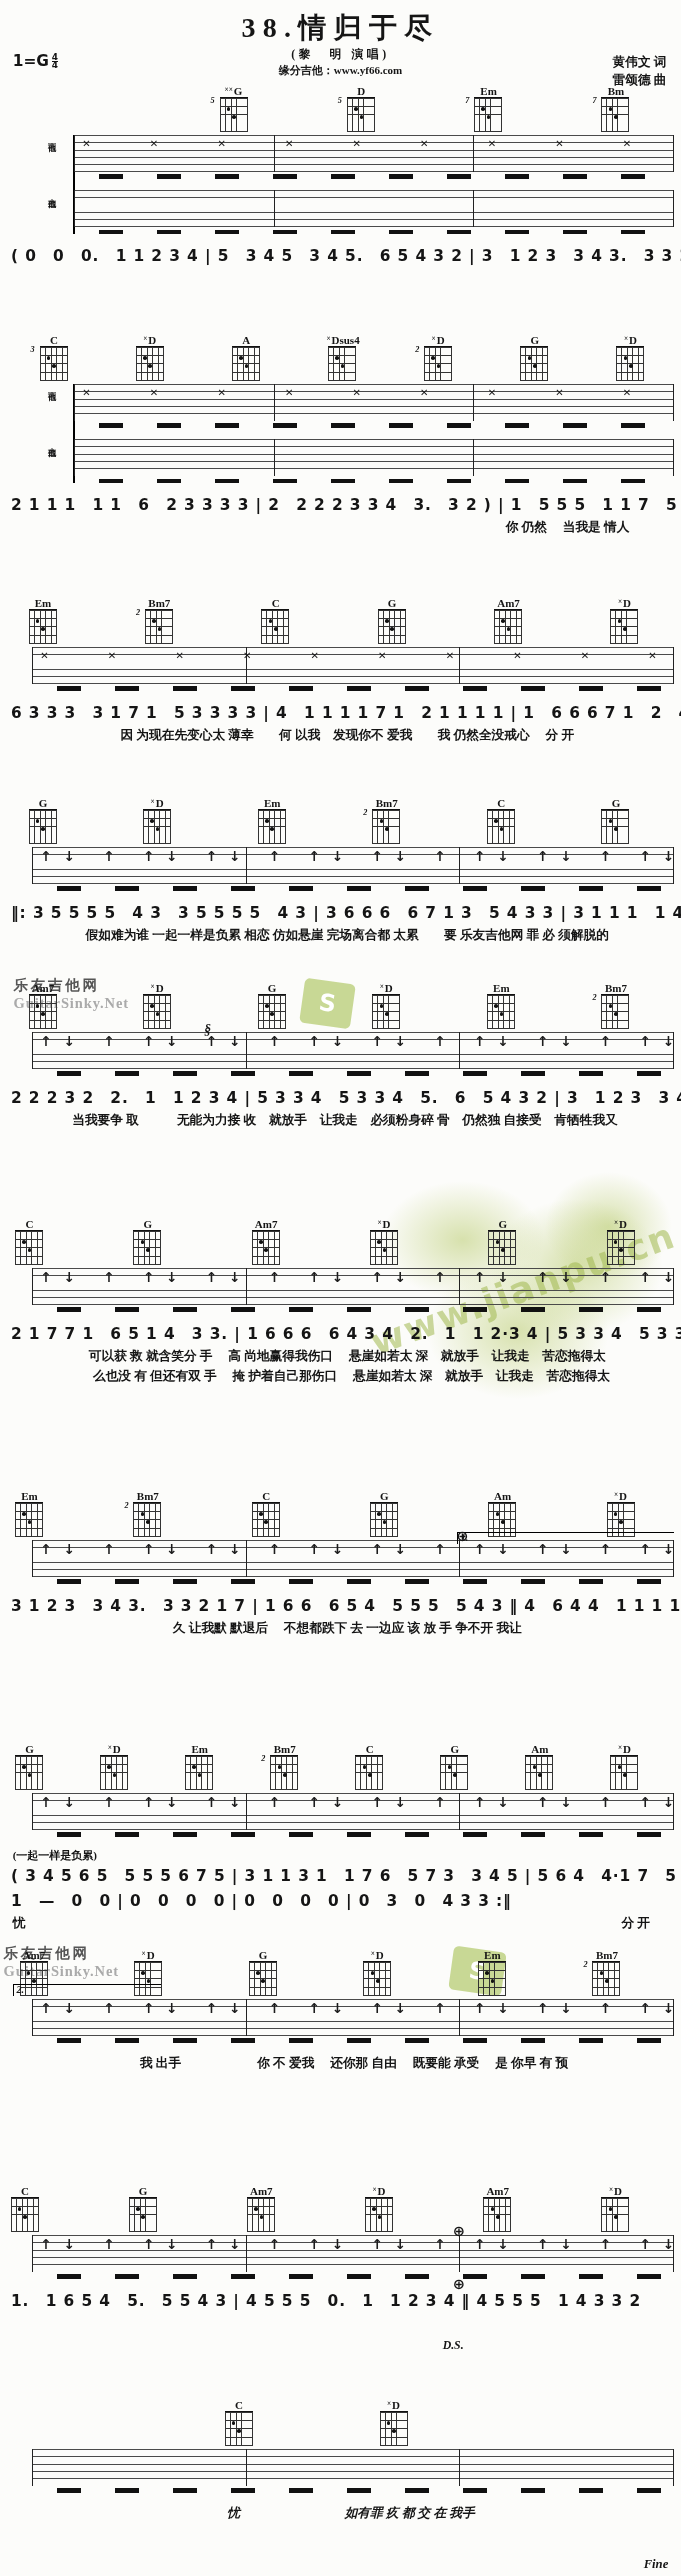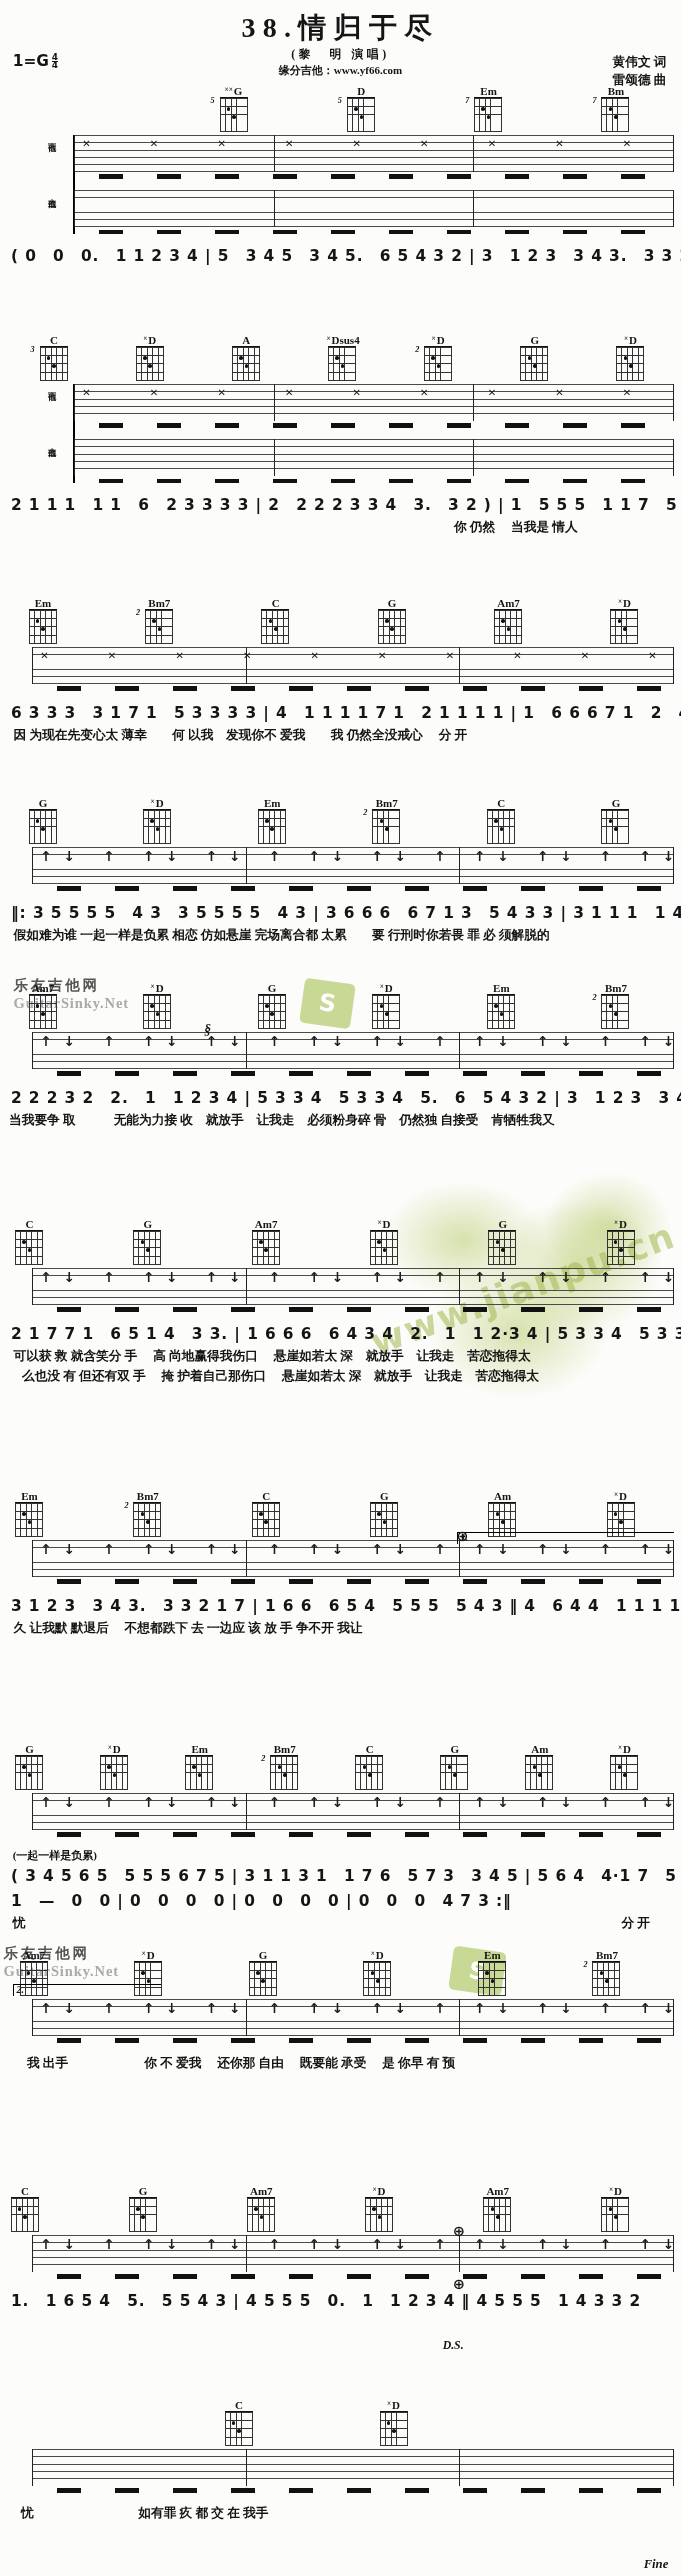--- a/index.html
+++ b/index.html
@@ -41,21 +41,21 @@
     background:repeating-linear-gradient(to right,#111 0 23.6px,transparent 23.6px 58px);}
   .tex{position:absolute;left:7.3px;right:1.8px;overflow:hidden;white-space:nowrap;
        font-family:"DejaVu Sans",sans-serif;color:#1c1c1c;}
   .tex-x{top:3.6px;font-size:10px;letter-spacing:28px;}
   .tex-a{top:0.9px;font-size:13.6px;letter-spacing:11.8px;font-weight:bold;}
   .stavelabel{position:absolute;left:-30px;top:1.8px;writing-mode:vertical-rl;
               font-size:8.2px;letter-spacing:1.8px;font-weight:bold;}
   .jianpu{margin:9px 3.6px 0 11px;font-family:"DejaVu Sans",sans-serif;font-weight:bold;
           font-size:15.4px;letter-spacing:0.9px;white-space:pre;line-height:22px;}
   .solo{margin:5.4px 0 -7.3px 12.7px;font-size:11px;font-weight:bold;}
-  .lyric{margin-top:1.8px;font-size:12.7px;font-weight:bold;white-space:pre;line-height:19px;}
+  .lyric{margin-top:1.8px;font-size:12.7px;font-weight:bold;white-space:pre;line-height:19px;text-align:center;}
   .lyricsplit{display:flex;justify-content:space-between;padding:0 31px 0 12.7px;}
   .volta{position:absolute;height:11px;border-top:1.8px solid #000;border-left:1.8px solid #000;
          font-style:italic;font-weight:bold;font-size:10px;padding-left:2.7px;line-height:10px;}
   .coda{position:absolute;font-size:14.5px;font-weight:bold;font-family:"DejaVu Sans",sans-serif;}
   .segno{position:absolute;font-style:italic;font-weight:bold;font-size:13.6px;}
   .ds{position:absolute;font-style:italic;font-weight:bold;font-size:11.8px;}
   .fine{position:absolute;font-style:italic;font-weight:bold;font-size:12.7px;right:12.7px;}
   
   .wm{position:absolute;line-height:18px;}
   .wm .cnl{font-size:14.5px;font-weight:bold;letter-spacing:2.7px;color:#555;}
@@ -354,21 +354,21 @@
         <div class="stave">
           <span class="bar" style="left: calc(0% - 0.9px);"></span>
           <span class="bar" style="left: calc(33.4% - 0.9px);"></span>
           <span class="bar" style="left: calc(66.7% - 0.9px);"></span>
           <span class="bar" style="left: calc(100% - 0.9px);"></span>
           <div class="tex tex-a">↑↓ ↑  ↑↓ ↑↓ ↑  ↑↓ ↑↓ ↑  ↑↓ ↑↓ ↑  ↑↓ ↑↓ ↑  ↑↓ </div>
         </div>
         <div class="beams"></div>
       </div>
       <div class="jianpu">‖: 3 5 5 5 5　4 3　3 5 5 5 5　4 3 | 3 6 6 6　6 7 1 3　5 4 3 3 | 3 1 1 1　1 4 3 4　3. 3　3 2 1 3</div>
-      <div class="lyric" style="padding-left: 13.6px;">假如难为谁 一起一样是负累 相恋 仿如悬崖 完场离合都 太累　　要 行刑时你若畏 罪 必 须解脱的</div>
+      <div class="lyric" style="padding-left: 13.6px;">假如难为谁 一起一样是负累 相恋 仿如悬崖 完场离合都 太累　　要 乐友吉他网 罪 必 须解脱的</div>
     </div>
     <div class="system" style="top: 975px;">
       <div class="chordrow" style="padding: 0px 50px 0px 27px;">
         <div class="chord">
           <div class="cname"><span class="cmute"></span><span>Am7</span></div>
           <div class="cgrid">
             <i class="d1"></i>
             <i class="d2"></i>
             <div class="cpos"></div>
           </div>
@@ -631,21 +631,21 @@
           <span class="bar" style="left: calc(0% - 0.9px);"></span>
           <span class="bar" style="left: calc(33.4% - 0.9px);"></span>
           <span class="bar" style="left: calc(66.7% - 0.9px);"></span>
           <span class="bar" style="left: calc(100% - 0.9px);"></span>
           <div class="tex tex-a">↑↓ ↑  ↑↓ ↑↓ ↑  ↑↓ ↑↓ ↑  ↑↓ ↑↓ ↑  ↑↓ ↑↓ ↑  ↑↓ </div>
         </div>
         <div class="beams"></div>
       </div>
       <div class="solo">(一起一样是负累)</div>
       <div class="jianpu">( 3 4 5 6 5　5 5 5 6 7 5 | 3 1 1 3 1　1 7 6　5 7 3　3 4 5 | 5 6 4　4·1 7　5 3 4 5　5 7 1 | 4 4 5 6 2　1 7 6　0 ) :‖</div>
-      <div class="jianpu" style="margin-top: 3.6px;">1　—　0　0 | 0　0　0　0 | 0　0　0　0 | 0　0　0　4 7 3 :‖</div>
+      <div class="jianpu" style="margin-top: 3.6px;">1　—　0　0 | 0　0　0　0 | 0　0　0　0 | 0　3　0　4 3 3 :‖</div>
       <div class="lyricsplit">
         <div class="lyric">忧</div>
         <div class="lyric">分 开</div>
       </div>
     </div>
     <div class="system" style="top: 1942px;">
       <div class="chordrow" style="padding: 0px 59px 0px 18px;">
         <div class="chord">
           <div class="cname"><span class="cmute"></span><span>Am7</span></div>
           <div class="cgrid">
@@ -795,17 +795,17 @@
       </div>
       <div class="staves">
         <div class="stave">
           <span class="bar" style="left: calc(0% - 0.9px);"></span>
           <span class="bar" style="left: calc(33.4% - 0.9px);"></span>
           <span class="bar" style="left: calc(66.7% - 0.9px);"></span>
           <span class="bar" style="left: calc(100% - 0.9px);"></span>
         </div>
         <div class="beams"></div>
       </div>
-      <div class="lyric" style="padding-left: 21px;">忧　　　　　　　　 如有罪 疚 都 交 在 我手</div>
+      <div class="lyric" style="padding-left: 21px; font-style: italic;">忧　　　　　　　　 如有罪 疚 都 交 在 我手</div>
       <div class="fine" style="top: 165px;">Fine</div>
     </div>
   </div>
 
 
 </body></html>

